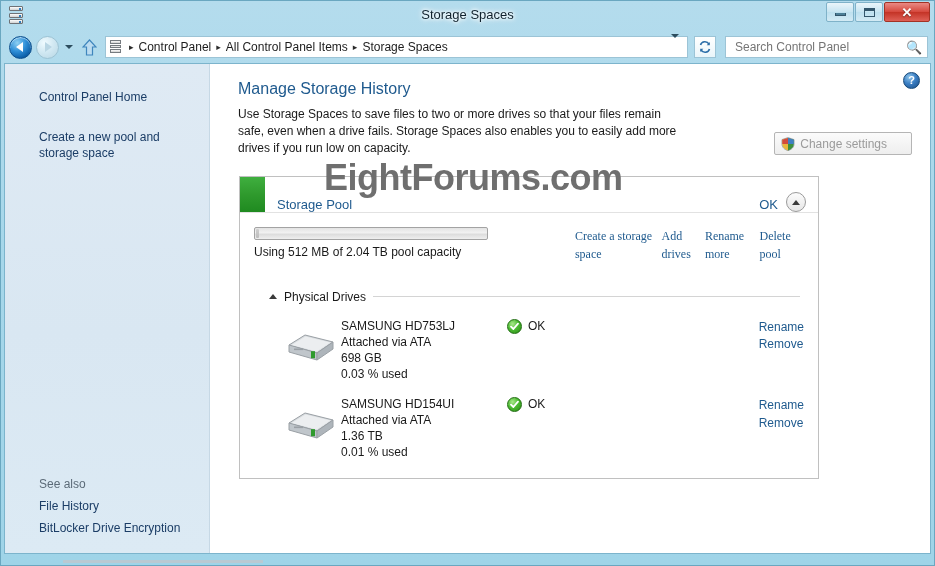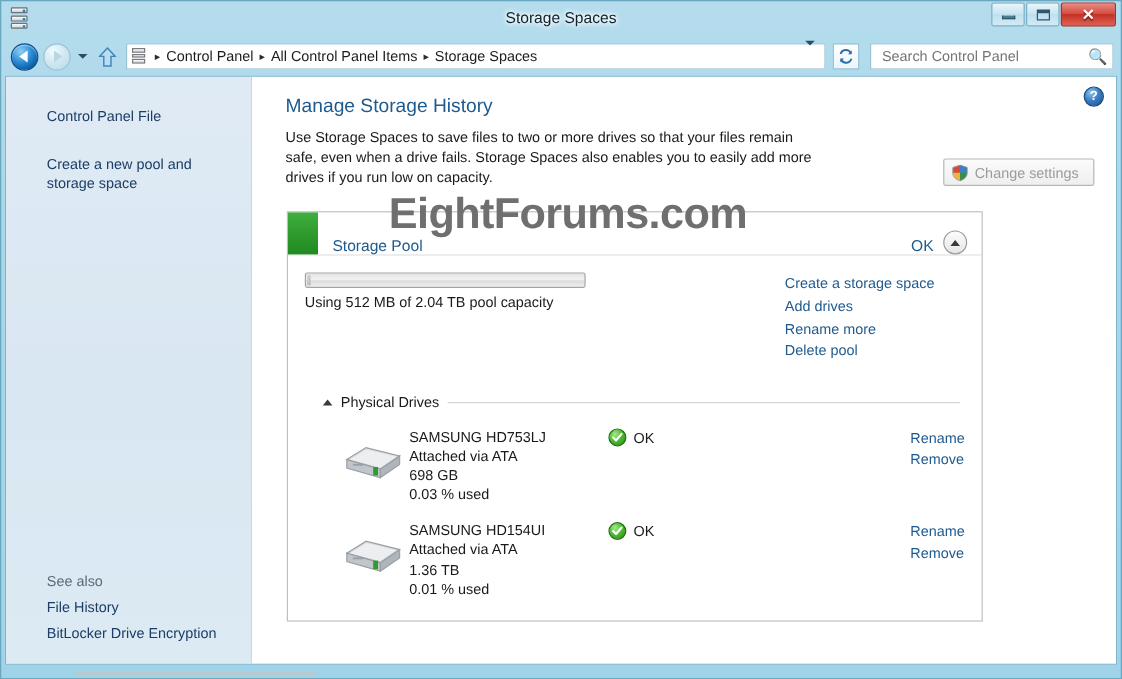--- a/index.html
+++ b/index.html
@@ -284,21 +284,21 @@
     margin-top: 26px;
     height: 23px;
     border: 1px solid #b5b5b5;
     border-radius: 2px;
     background: linear-gradient(to bottom,#fbfbfb,#eeeeee);
     color: #9b9b9b;
     font-size: 12px;
     display: flex;
     align-items: center;
     gap: 5px;
-    padding: 0 12px 0 6px;
+    padding: 0 24px 0 6px;
     white-space: nowrap;
   }
   .shield {
     width: 14px; height: 14px;
     position: relative;
   }
 
   
   .pool-panel {
     margin: 19px 0 0 29px;
@@ -365,23 +365,24 @@
     background: linear-gradient(to bottom,#cfcfcf,#bdbdbd);
     border-radius: 1px;
   }
   .cap-text {
     font-size: 12px;
     color: #1a1a1a;
     margin-top: 5px;
   }
   .pool-links {
     display: flex;
-    flex-direction: column;
+    flex-direction: row;
     gap: 1px;
     padding-top: 1px;
+    font-family: Liberation Serif, serif;
   }
   .plink {
     font-size: 12px;
     color: #1f5a8e;
     line-height: 1.48;
     cursor: pointer;
   }
 
   
   .drives-head {
@@ -539,21 +540,21 @@
 
     <div class="searchbox">
       <input type="text" placeholder="Search Control Panel" style="">
       <span class="search-ico">🔍</span>
     </div>
   </div>
 
   <div class="content-host">
 
     <div class="sidebar">
-      <div class="side-link">Control Panel File</div>
+      <div class="side-link">Control Panel Home</div>
       <div class="side-link spaced">Create a new pool and storage space</div>
 
       <div class="see-also-wrap">
         <div class="see-also-title">See also</div>
         <div class="side-link">File History</div>
         <div class="side-link">BitLocker Drive Encryption</div>
       </div>
     </div>
 
     <div class="main">

